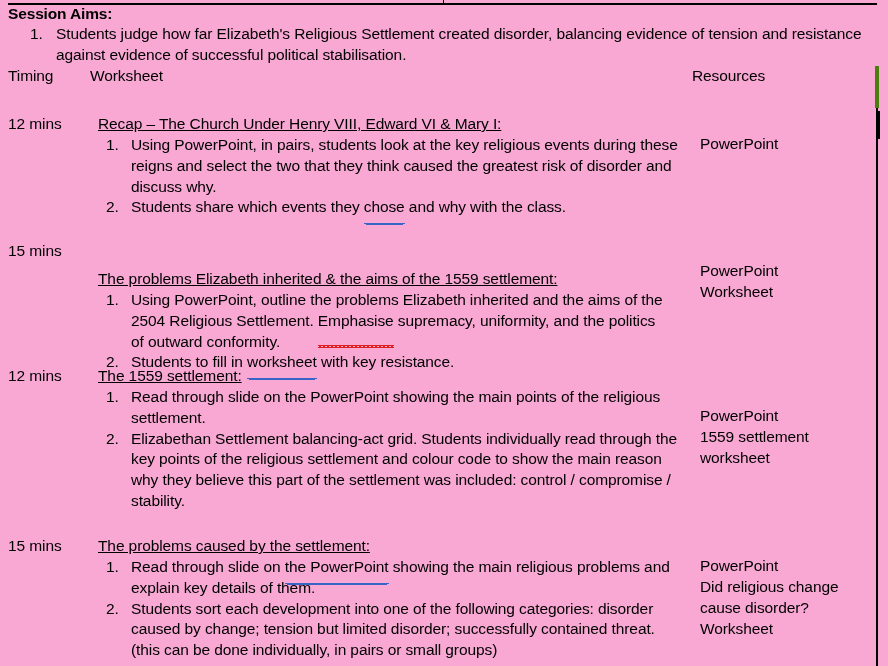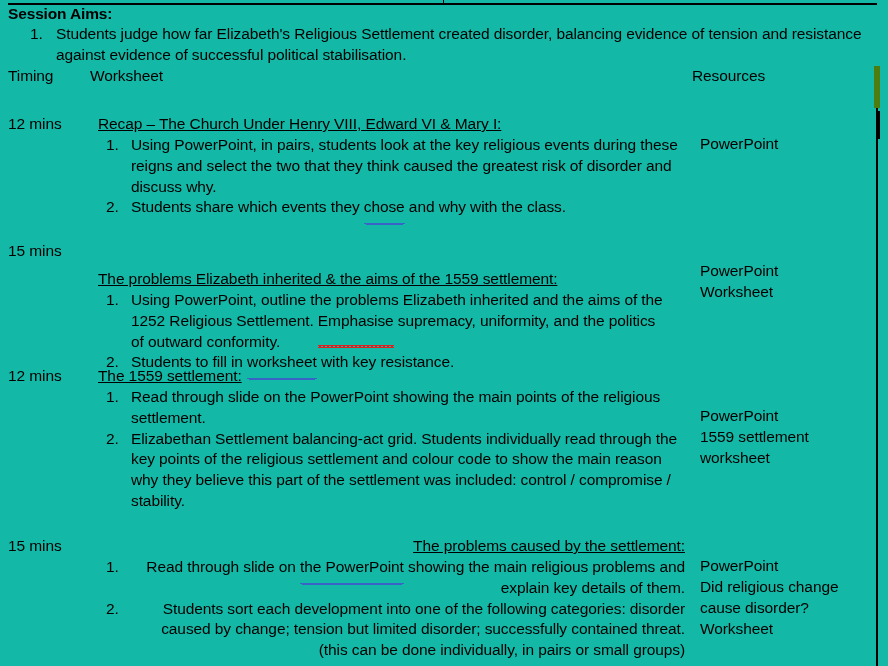--- a/index.html
+++ b/index.html
@@ -12,21 +12,21 @@
     height: 666px;
     overflow: hidden;
     font-family: "Liberation Sans", sans-serif;
     color: #000000;
   }
 
   .page {
     position: relative;
     width: 888px;
     height: 666px;
-    background: #14b8a6;
+    background: #f9a8d4;
   }
 
   
   .stub-row {
     position: absolute;
     left: 8px;
     top: 0px;
     width: 869px;
     height: 5px;
     border-bottom: 2px solid #000;
@@ -96,21 +96,21 @@
   .hdr-cell {
     border-left: 2px solid #000;
     border-bottom: 1px solid #000;
     padding: 4px 7px 0 8px;
     height: 42px;
     box-sizing: border-box;
     font-size: 15.5px;
     line-height: 1.3;
     letter-spacing: -0.1px;
   }
-  .hdr-cell.last { border-right: 6px solid #4d7c0f; }
+  .hdr-cell.last { border-right: 4px solid #4d7c0f; }
 
   
   .body-cell {
     border-left: 2px solid #000;
     padding: 6px 7px 0 8px;
     box-sizing: border-box;
     font-size: 15.5px;
     line-height: 1.345;
     letter-spacing: -0.1px;
   }
@@ -213,32 +213,32 @@
             <div class="block" style="position: absolute; top: 6px; left: 8px; right: 7px;">
               <div class="block-head">Recap – The Church Under Henry VIII, Edward VI &amp; Mary I:</div>
               <ol class="steps">
                 <li><span class="num">1.</span><span>Using PowerPoint, in pairs, students look at the key religious events during these reigns and select the two that they think caused the greatest risk of disorder and discuss why.</span></li>
                 <li><span class="num">2.</span><span>Students share which events they </span><span class="grammar">chose</span><span> and why with the class.</span></li>
               </ol>
             </div>
             <div class="block" style="position: absolute; top: 133px; left: 8px; right: 24px; margin-top: 28px;">
               <div class="block-head">The problems Elizabeth inherited &amp; the aims of the 1559 settlement:</div>
               <ol class="steps">
-                <li><span class="num">1.</span><span>Using PowerPoint, outline the problems Elizabeth inherited and the aims of the 1252 Religious Settlement. </span><span class="spell">Emphasise</span><span> supremacy, uniformity, and the politics of outward conformity.</span></li>
+                <li><span class="num">1.</span><span>Using PowerPoint, outline the problems Elizabeth inherited and the aims of the 2504 Religious Settlement. </span><span class="spell">Emphasise</span><span> supremacy, uniformity, and the politics of outward conformity.</span></li>
                 <li><span class="num">2.</span><span>Students to fill in </span><span class="grammar">worksheet</span><span> with key resistance.</span></li>
               </ol>
             </div>
             <div class="block" style="position: absolute; top: 258px; left: 8px; right: 7px;">
               <div class="block-head">The 1559 settlement:</div>
               <ol class="steps">
                 <li><span class="num">1.</span><span>Read through slide on the PowerPoint showing the main points of the religious settlement.</span></li>
                 <li><span class="num">2.</span><span>Elizabethan Settlement balancing-act grid. Students individually read through the key points of the religious settlement and colour code to show the main reason why they believe this part of the settlement was included: control / compromise / stability.</span></li>
               </ol>
             </div>
-            <div class="block" style="position: absolute; top: 428px; left: 8px; right: 7px; text-align: right;">
+            <div class="block" style="position: absolute; top: 428px; left: 8px; right: 7px;">
               <div class="block-head">The problems caused by the settlement:</div>
               <ol class="steps">
                 <li><span class="num">1.</span><span>Read through slide on </span><span class="grammar">the PowerPoint</span><span> showing the main religious problems and explain key details of them.</span></li>
                 <li><span class="num">2.</span><span>Students sort each development into one of the following categories: disorder caused by change; tension but limited disorder; successfully contained threat. (this can be done individually, in pairs or small groups)</span></li>
               </ol>
             </div>
           </td>
         <td class="body-cell last" id="res-col" style="position: relative; height: 600px;">
             <div class="block" style="position: absolute; left: 8px; right: 7px; top: 26px;">
               <span class="res-line">PowerPoint</span>

